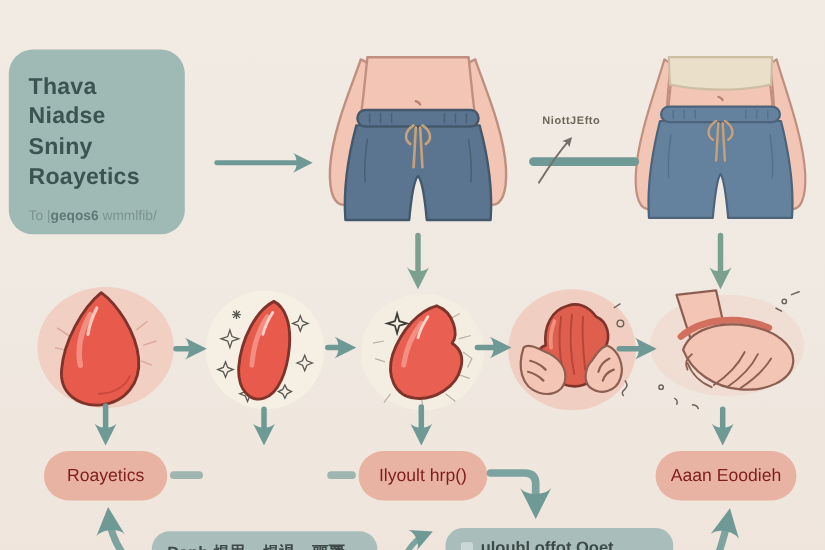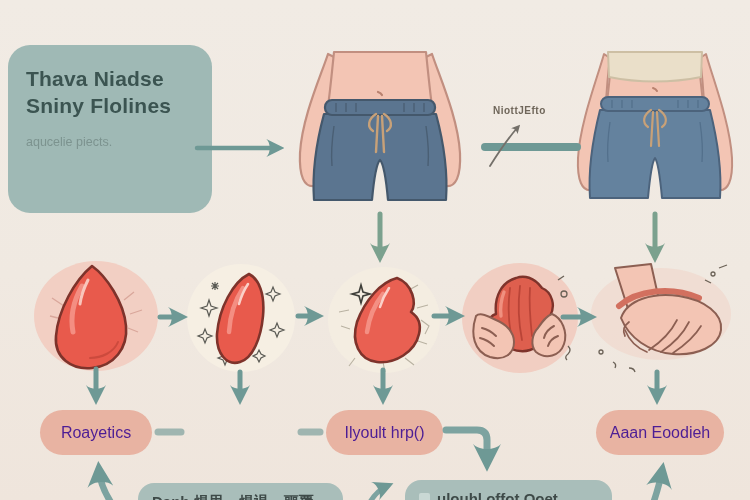--- a/index.html
+++ b/index.html
@@ -1,30 +1,30 @@
 <!DOCTYPE html>
 <html><head>
 <meta charset="utf-8">
 <style>
   html,body{margin:0;padding:0;}
   body{font-family:"Liberation Sans",sans-serif;}
   .canvas{position:relative;width:750px;height:500px;overflow:hidden;
     background:linear-gradient(180deg,#f1ebe4 0%,#f0e9e1 55%,#efe5dc 100%);}
   .abs{position:absolute;}
   
-  .info-box{left:8px;top:45px;width:204px;height:168px;background:#9fb9b5;border-radius:22px;
+  .info-box{left:8px;top:45px;width:160px;height:168px;background:#9fb9b5;border-radius:22px;
     padding:20px 18px;box-sizing:border-box;}
   .info-title{font-size:21px;font-weight:bold;color:#3b5451;line-height:1.3;letter-spacing:.2px;}
   .info-body{margin-top:13px;font-size:12.5px;color:#7c938f;line-height:1.55;}
   .info-body .b{font-weight:bold;color:#5f7a76;}
   
   .annot{left:493px;top:105px;font-size:10px;color:#6f665a;letter-spacing:.5px;font-weight:bold;}
   
   .pill{top:410px;height:45px;background:#e8b3a2;border-radius:23px;display:flex;
-    align-items:center;justify-content:center;font-size:16px;color:#4c1d95;font-weight:500;}
+    align-items:center;justify-content:center;font-size:16px;color:#7f1d1d;font-weight:500;}
   .pill1{left:40px;width:112px;}
   .pill2{left:187px;width:108px;}
   .pill3{left:326px;width:117px;}
   .pill4{left:596px;width:128px;}
   
   .bbox{height:46px;background:#a9beba;border-radius:16px;padding:10px 14px;box-sizing:border-box;
     font-size:15px;font-weight:bold;color:#3e4a48;white-space:nowrap;overflow:hidden;}
   .bbox1{left:138px;top:483px;width:205px;}
   .bbox2{left:405px;top:480px;width:207px;display:flex;align-items:flex-start;gap:7px;}
   .bbox2 .sq{width:11px;height:11px;background:#c9d8d4;border-radius:2px;margin-top:3px;flex:0 0 auto;}
@@ -32,24 +32,24 @@
   .overlay{left:0;top:0;pointer-events:none;z-index:5;}
 </style>
 </head>
 <body>
 
 <div class="canvas">
 
   <div class="abs info-box">
     <div class="info-title">
       <div>Thava Niadse</div>
-      <div>Sniny Flolines</div>
+      <div>Sniny Roayetics</div>
     </div>
     <div class="info-body">
-      <div>aqucelie piects.</div>
+      <div><span>To |</span><span class="b">geqos6</span><span> wmmlfib/</span></div>
     </div>
   </div>
 
   <div class="abs annot">NiottJEfto</div>
 
   <svg class="abs" style="left:290px;top:48px;" width="180" height="160" viewBox="0 0 180 160">
     <g stroke="#c18f80" stroke-width="2.2" stroke-linejoin="round" stroke-linecap="round">
       <path d="M38,6 C30,30 12,70 10,105 C9,128 14,140 25,138 C36,136 40,124 39,108 C38,80 42,40 46,10 Z" fill="#f3c5b4"></path>
       <path d="M142,6 C150,30 168,70 170,105 C171,128 166,140 155,138 C144,136 140,124 141,108 C142,80 138,40 134,10 Z" fill="#f3c5b4"></path>
       <path d="M44,4 C42,24 40,44 38,58 L142,58 C140,44 138,24 136,4 Z" fill="#f3c5b4"></path>

